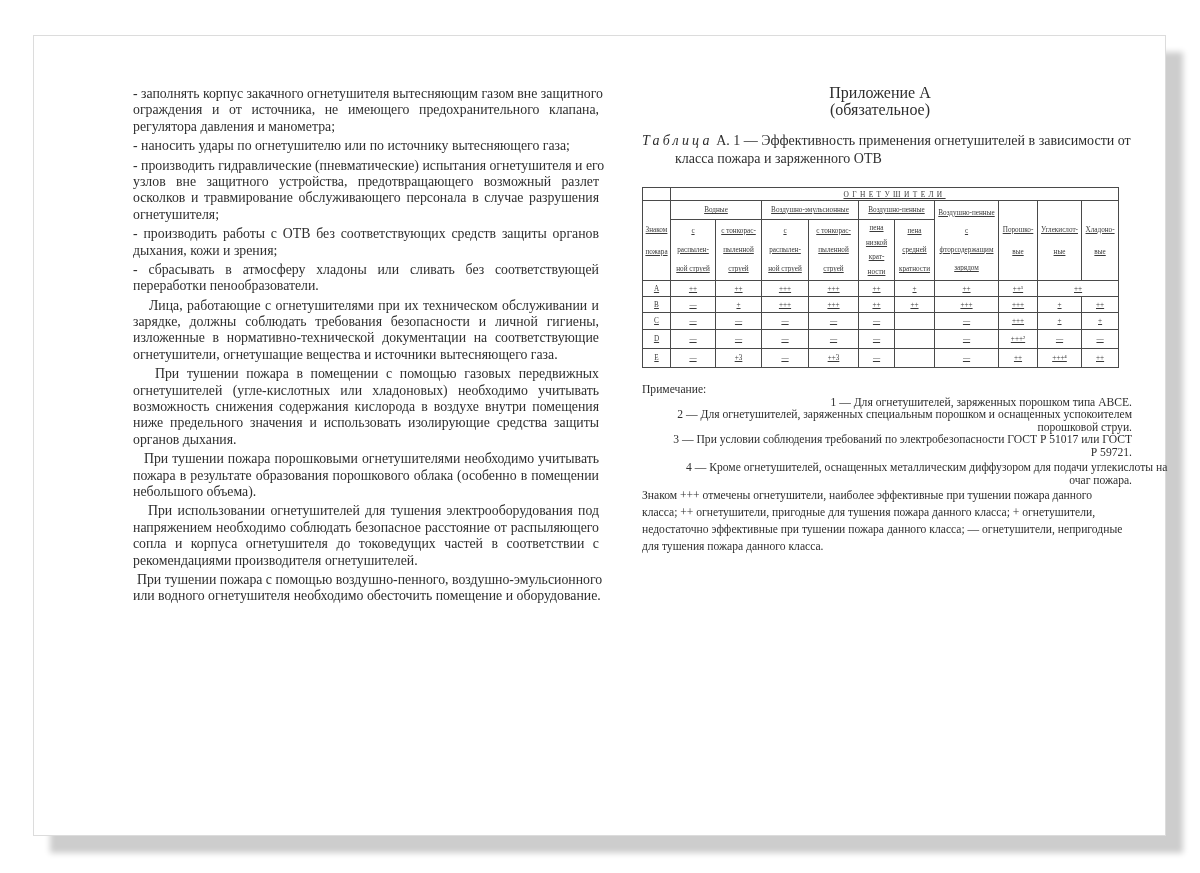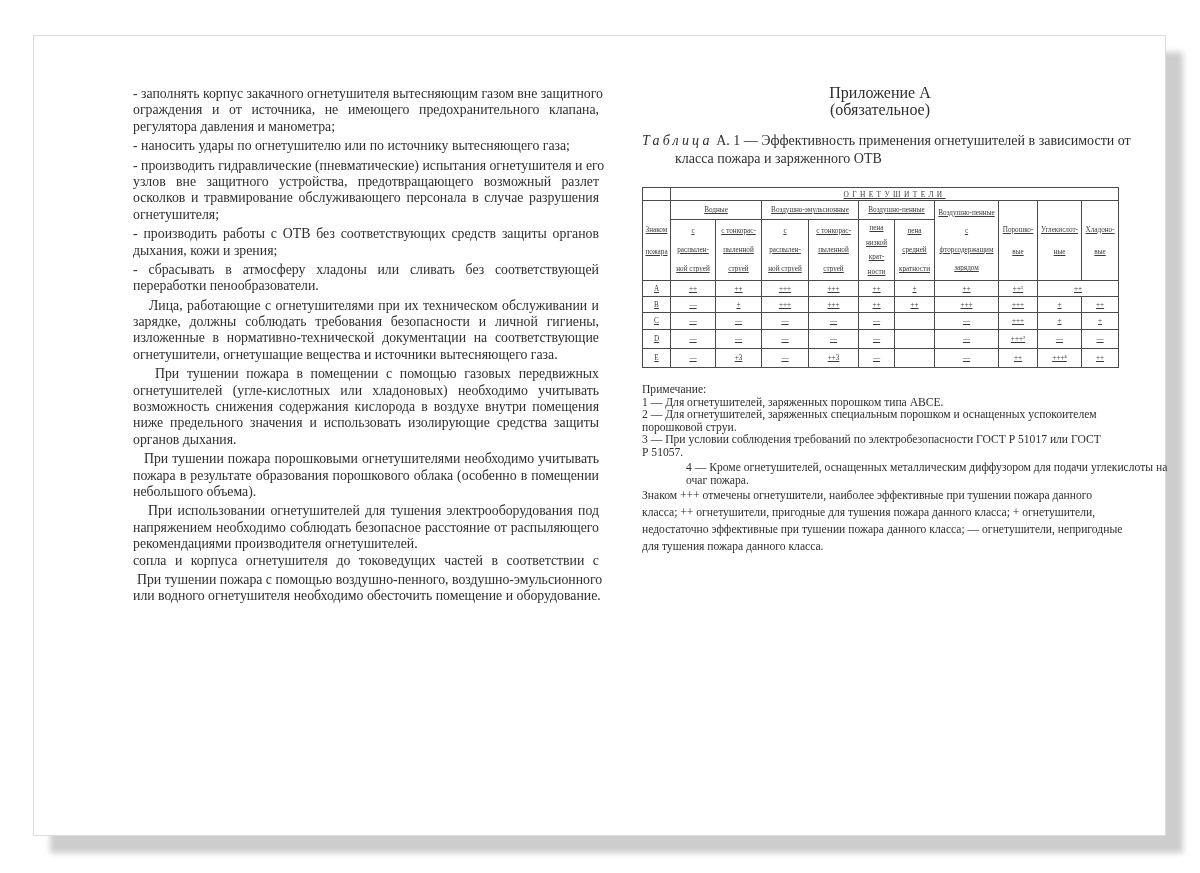--- a/index.html
+++ b/index.html
@@ -47,21 +47,21 @@
   .h60 { height:58px; }
   .h80 { height:74px; }
   .h40 { height:44px; }
   .drow td { font-size:7.2px; }
   .dA td, .dB td { height:15px; }
   .dC td { height:16px; }
   .dD td, .dE td { height:18px; }
   
   .notes { position:absolute; top:348px; left:0; width:490px; font-size:11.6px; }
   .notes .nl { display:block; line-height:12.6px; height:12.6px; white-space:nowrap; }
-  .notes .note { margin:0; }
+  .notes .note { margin:0;text-align:right; }
   .notes .note.gap { margin-top:2.4px;margin-left:44px; }
   .legend .ll { display:block; line-height:17px; height:17px; white-space:nowrap; }
 </style>
 </head>
 <body>
 
 <div class="page">
 
   <div class="left-col">
     <div class="para">
@@ -100,22 +100,22 @@
       <span class="ln last">органов дыхания.</span>
     </div>
     <div class="para">
       <span class="ln" style="padding-left:11px">При тушении пожара порошковыми огнетушителями необходимо учитывать</span>
       <span class="ln">пожара в результате образования порошкового облака (особенно в помещении</span>
       <span class="ln last">небольшого объема).</span>
     </div>
     <div class="para">
       <span class="ln" style="padding-left:15px">При использовании огнетушителей для тушения электрооборудования под</span>
       <span class="ln">напряжением необходимо соблюдать безопасное расстояние от распыляющего</span>
+      <span class="ln">сопла и корпуса огнетушителя до токоведущих частей в соответствии с</span>
       <span class="ln last">рекомендациями производителя огнетушителей.</span>
-      <span class="ln">сопла и корпуса огнетушителя до токоведущих частей в соответствии с</span>
     </div>
     <div class="para">
       <span class="ln" style="padding-left:4px">При тушении пожара с помощью воздушно-пенного, воздушно-эмульсионного</span>
       <span class="ln last">или водного огнетушителя необходимо обесточить помещение и оборудование.</span>
     </div>
   </div>
 
   <div class="right-col">
     <div class="appendix">
       <span>Приложение А</span>
@@ -302,21 +302,21 @@
       <span class="nl">Примечание:</span>
       <div class="note">
         <span class="nl">1 — Для огнетушителей, заряженных порошком типа АВСЕ.</span>
       </div>
       <div class="note">
         <span class="nl">2 — Для огнетушителей, заряженных специальным порошком и оснащенных успокоителем</span>
         <span class="nl">порошковой струи.</span>
       </div>
       <div class="note">
         <span class="nl">3 — При условии соблюдения требований по электробезопасности ГОСТ Р 51017 или ГОСТ</span>
-        <span class="nl">Р 51057.</span>
+        <span class="nl">Р 59721.</span>
       </div>
       <div class="note gap">
         <span class="nl">4 — Кроме огнетушителей, оснащенных металлическим диффузором для подачи углекислоты на</span>
         <span class="nl">очаг пожара.</span>
       </div>
       <div class="legend">
         <span class="ll">Знаком +++ отмечены огнетушители, наиболее эффективные при тушении пожара данного</span>
         <span class="ll">класса; ++ огнетушители, пригодные для тушения пожара данного класса; + огнетушители,</span>
         <span class="ll">недостаточно эффективные при тушении пожара данного класса; — огнетушители, непригодные</span>
         <span class="ll">для тушения пожара данного класса.</span>

